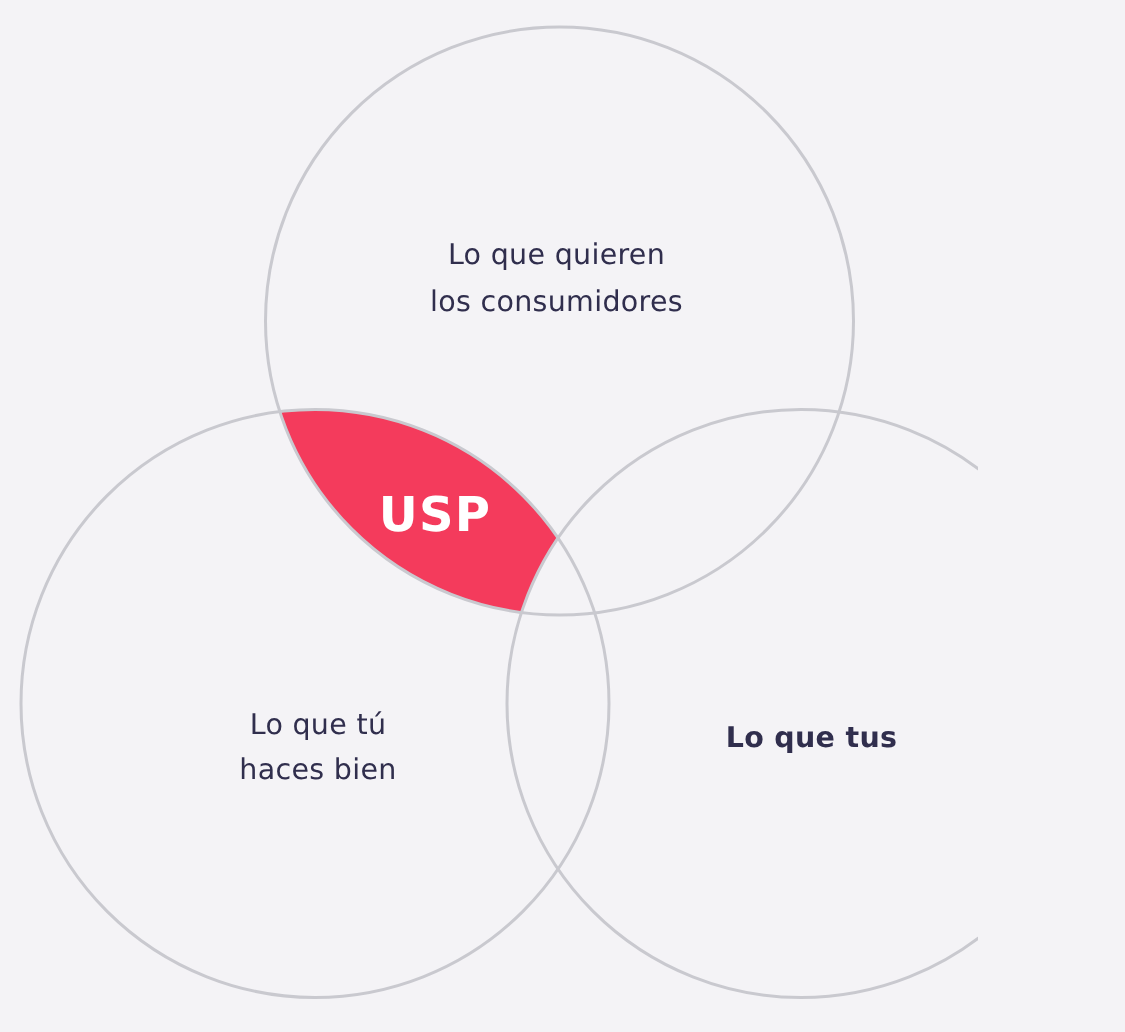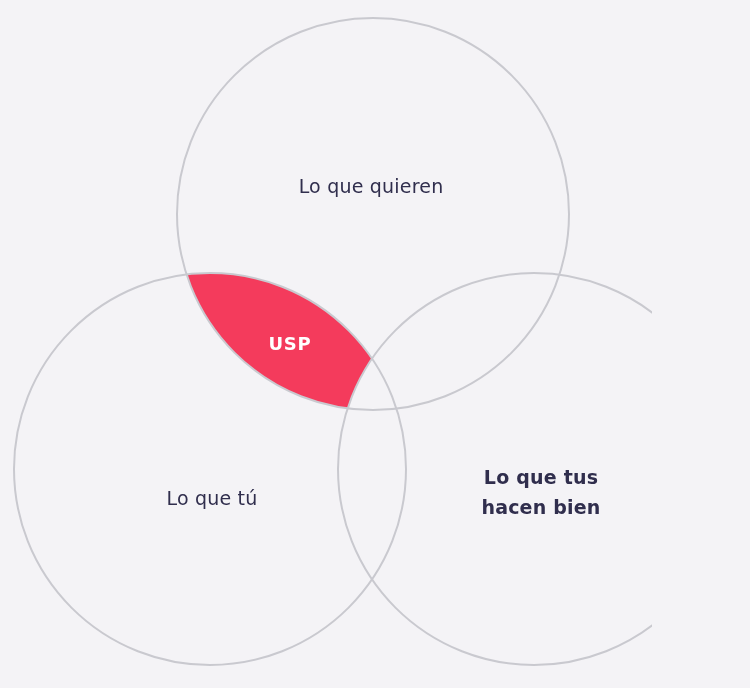--- a/index.html
+++ b/index.html
@@ -33,21 +33,21 @@
   }
   .circle-label.pos-top    { left: 371px; top: 186px; line-height: 31px; }
   .circle-label.pos-bleft  { left: 212px; top: 498px; }
   .circle-label.pos-bright { left: 541px; top: 492px; font-weight: bold; }
   .usp-label {
     position: absolute;
     left: 290px;
     top: 343px;
     transform: translate(-50%, -50%);
     color: #ffffff;
-    font-size: 18px;
+    font-size: 32px;
     font-weight: 700;
     letter-spacing: 0.8px;
     white-space: nowrap;
   }
 </style>
 </head>
 <body>
 
 <div class="canvas">
 
@@ -62,26 +62,27 @@
 
     <circle cx="534" cy="469" r="196" fill="#f4f3f6"></circle>
 
     <circle cx="373" cy="214" r="196" fill="none" stroke-width="2" stroke="#c9c9cf"></circle>
     <circle cx="210" cy="469" r="196" fill="none" stroke-width="2" stroke="#c9c9cf"></circle>
     <circle cx="534" cy="469" r="196" fill="none" stroke-width="2" stroke="#c9c9cf"></circle>
   </svg>
 
   <div class="circle-label pos-top">
     <div>Lo que quieren</div>
+    <div>los consumidores</div>
   </div>
 
   <div class="circle-label pos-bleft">
     <div>Lo que tú</div>
+    <div>haces bien</div>
   </div>
 
   <div class="circle-label pos-bright">
     <div>Lo que tus</div>
-    <div>hacen bien</div>
   </div>
 
   <div class="usp-label">USP</div>
 
 </div>
 
 </body></html>

